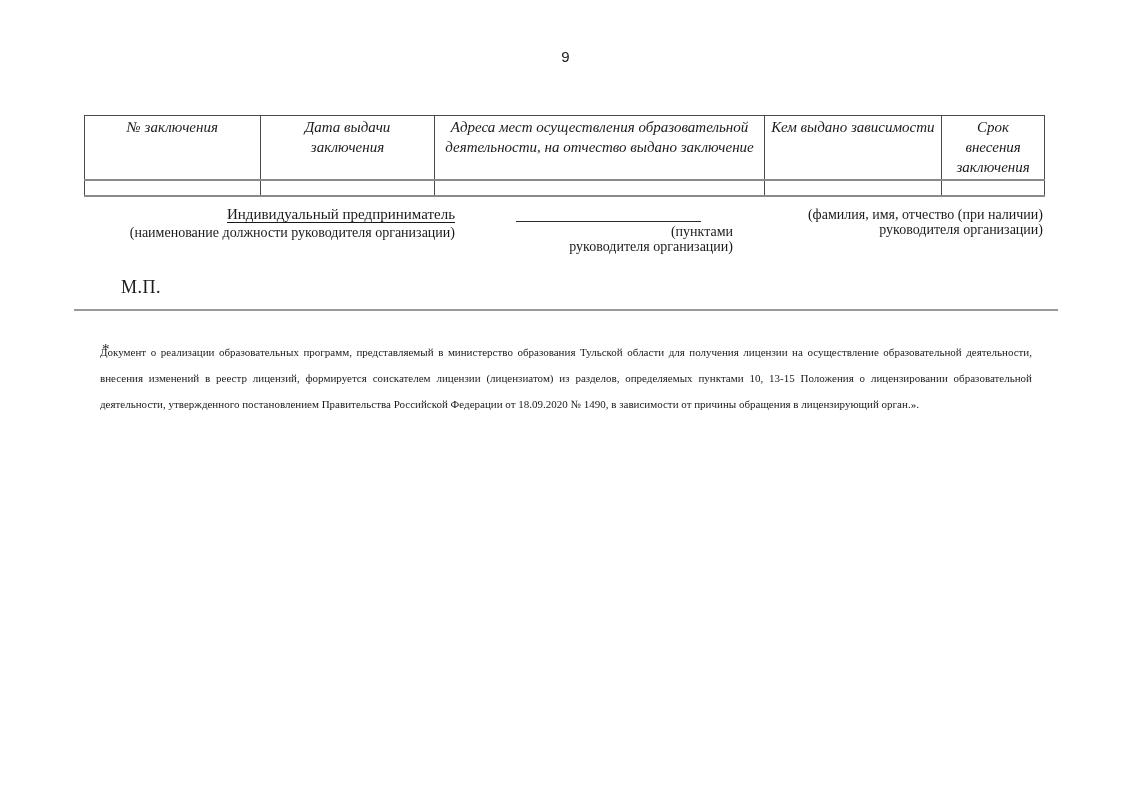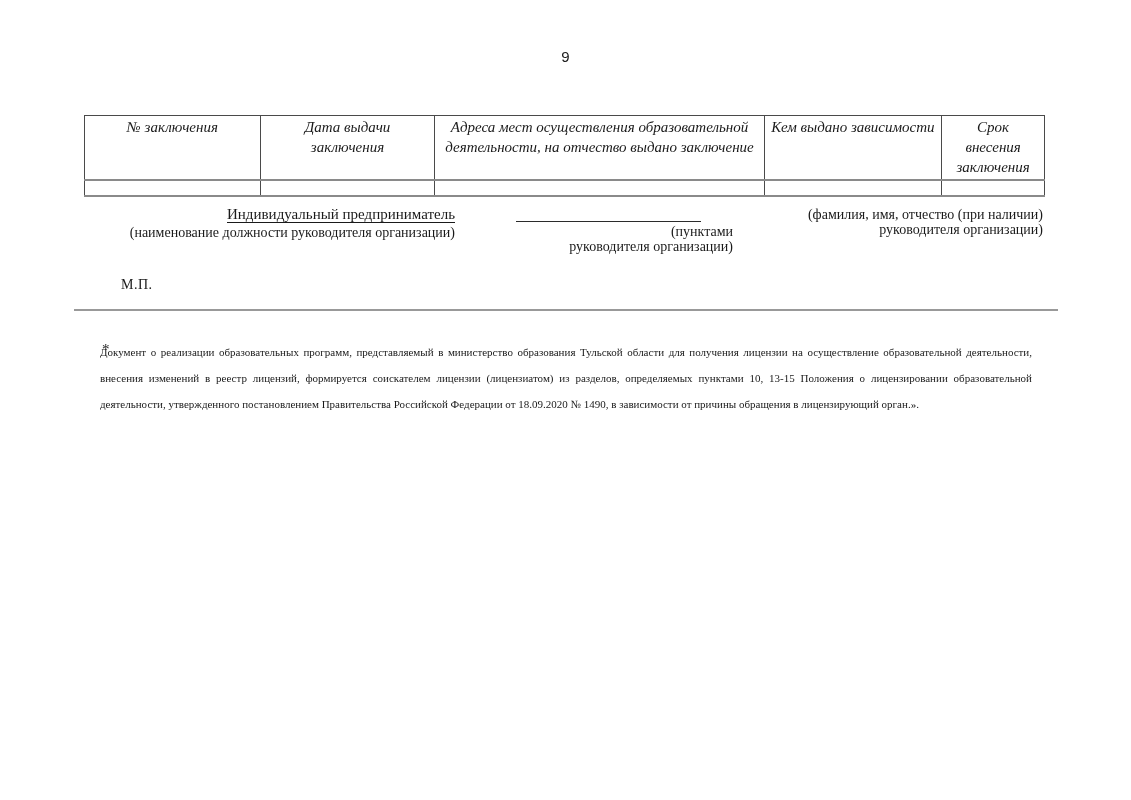--- a/index.html
+++ b/index.html
@@ -60,21 +60,21 @@
     width: 185px; height: 17px; margin: 0 auto;
     border-bottom: 1px solid #2b2b2b;
   }
   .sig-caption {
     font-size: 14px; line-height: 15px; margin-top: 2px;
     color: #1a1a1a;
   }
 
   .stamp {
     position: absolute; left: 121px; top: 277px;
-    font-size: 14px; letter-spacing: 0.5px;
+    font-size: 18px; letter-spacing: 0.5px;
   }
 
   .divider {
     position: absolute; left: 74px; top: 309px;
     width: 984px; height: 2px; background: #999999;
   }
 
   .footnote {
     position: absolute; left: 100px; top: 339px; width: 956px;
   }

